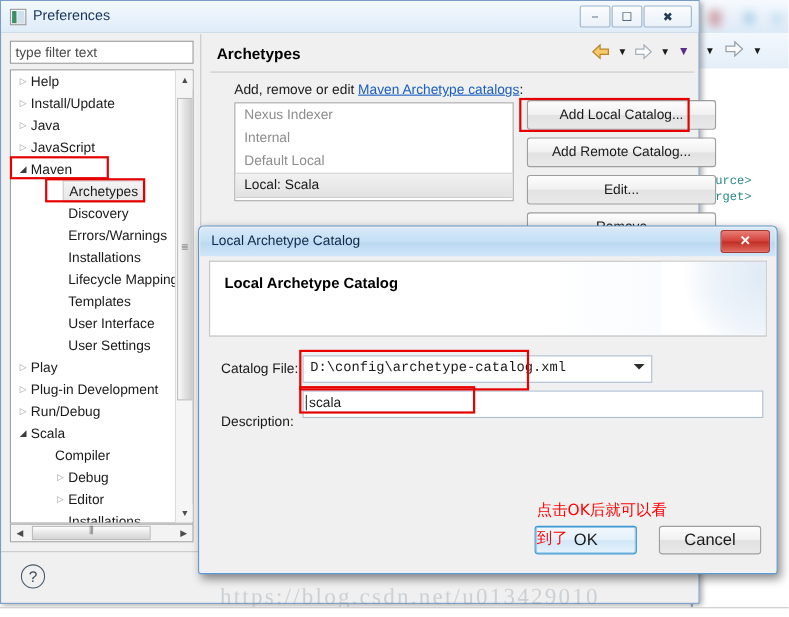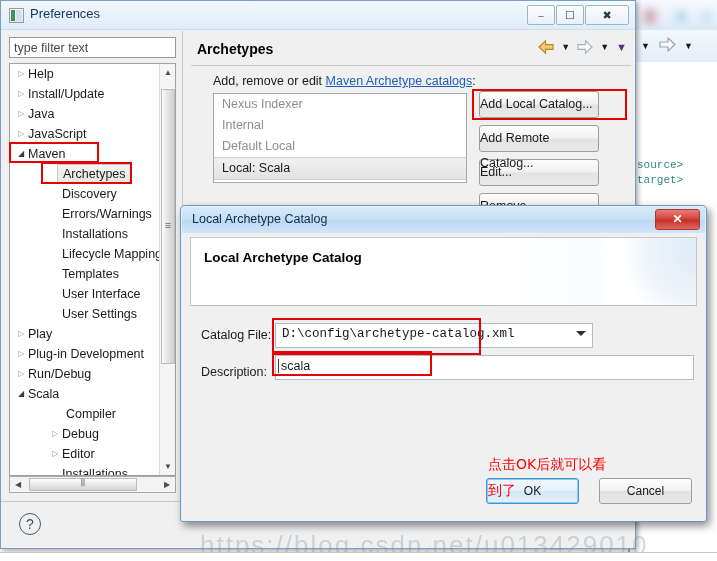--- a/index.html
+++ b/index.html
@@ -212,28 +212,28 @@
   }
   .cat-item.selected {
     background: linear-gradient(to bottom,#f1f1f1,#e2e2e2);
     border-top: 1px solid #cfcfcf; border-bottom: 1px solid #cfcfcf;
     color: #1a1a1a;
   }
   .side-buttons {
     position: absolute; left: 478px; top: 90px; width: 144px;
   }
   .e-btn {
-    display: block; width: 120px; height: 27px;
+    display: block; width: 172px; height: 27px;
     margin-bottom: 7px;
     background: linear-gradient(to bottom,#fdfdfd 0%,#f1f1f1 48%,#e2e2e2 52%,#e9e9e9 100%);
     border: 1px solid #9d9d9d;
     border-radius: 3px;
     box-sizing: border-box;
     font-size: 12.5px; color: #1a1a1a;
-    line-height: 25px;
+    text-align: center; line-height: 25px;
     font-family: "Liberation Sans", sans-serif;
   }
   .toolbar-arrows {
     position: absolute; right: 8px; top: 38px;
     display: flex; align-items: center; gap: 7px;
   }
   .arrow-ico { width: 16px; height: 16px; display:block; }
   .caret { font-size: 9px; color: #1a1a1a; line-height: 16px; }
   .caret.purple { color: #5e2b8a; font-size: 11px; }
   .prefs-bottom-rule {
@@ -348,43 +348,43 @@
     width: 88px; height: 26px;
     background: linear-gradient(to bottom,#fdfdfd 0%,#f1f1f1 48%,#e1e1e1 52%,#e9e9e9 100%);
     border: 1px solid #9d9d9d; border-radius: 3px; box-sizing: border-box;
     font-size: 12.5px; color: #1a1a1a; text-align: center; line-height: 24px;
   }
   .dlg-btn {
     position: absolute; bottom: 17px;
     width: 93px; height: 26px;
     background: linear-gradient(to bottom,#fdfdfd 0%,#f1f1f1 48%,#e1e1e1 52%,#e9e9e9 100%);
     border: 1px solid #9d9d9d; border-radius: 3px; box-sizing: border-box;
-    font-size: 12px; color: #1a1a1a; text-align: center; line-height: 24px;
+    font-size: 15px; color: #1a1a1a; text-align: center; line-height: 24px;
   }
   .dlg-btn.ok {
     right: 127px;
     background: linear-gradient(to bottom,#f2f8fd 0%,#e4f0fa 48%,#d2e7f7 52%,#e6f2fb 100%);
     border: 1px solid #3c97d3;
     box-shadow: 0 0 0 1px #8fc6e8 inset;
   }
   .dlg-btn.cancel { right: 14px; }
 
   
   .cn-note {
     position: absolute;
     color: #ff0000; font-size: 14px;
     font-family: "DejaVu Sans", sans-serif;
     line-height: 25px; white-space: nowrap;
   }
 
   
   .watermark {
     position: absolute; left: 200px; top: 530px;
-    font-family: Liberation Sans, sans-serif;
-    font-size: 26px; color: rgba(120,135,150,0.30);
+    font-family: Liberation Serif, serif;
+    font-size: 21px; color: rgba(120,135,150,0.30);
     letter-spacing: 2px; white-space: nowrap;
   }
   .outer-bottom {
     position: absolute; left: 0; top: 552px; width: 717px; height: 9px;
     background: #ffffff; border-top: 1px solid #c8c8c8;
   }
 </style>
 </head>
 <body>
 
@@ -449,21 +449,21 @@
           <div class="tree-item"><span class="tree-label" style="margin-left: 52px;">Errors/Warnings</span></div>
           <div class="tree-item"><span class="tree-label" style="margin-left: 52px;">Installations</span></div>
           <div class="tree-item"><span class="tree-label" style="margin-left: 52px;">Lifecycle Mapping</span></div>
           <div class="tree-item"><span class="tree-label" style="margin-left: 52px;">Templates</span></div>
           <div class="tree-item"><span class="tree-label" style="margin-left: 52px;">User Interface</span></div>
           <div class="tree-item"><span class="tree-label" style="margin-left: 52px;">User Settings</span></div>
           <div class="tree-item"><span class="twisty" style="left: 4px;">▷</span><span class="tree-label" style="margin-left: 18px;">Play</span></div>
           <div class="tree-item"><span class="twisty" style="left: 4px;">▷</span><span class="tree-label" style="margin-left: 18px;">Plug-in Development</span></div>
           <div class="tree-item"><span class="twisty" style="left: 4px;">▷</span><span class="tree-label" style="margin-left: 18px;">Run/Debug</span></div>
           <div class="tree-item"><span class="twisty open" style="left: 4px;">◢</span><span class="tree-label" style="margin-left: 18px;">Scala</span></div>
-          <div class="tree-item"><span class="tree-label" style="margin-left: 56px; text-align: center;">Compiler</span></div>
+          <div class="tree-item"><span class="tree-label" style="margin-left: 40px; text-align: center;">Compiler</span></div>
           <div class="tree-item"><span class="twisty" style="left: 38px;">▷</span><span class="tree-label" style="margin-left: 52px;">Debug</span></div>
           <div class="tree-item"><span class="twisty" style="left: 38px;">▷</span><span class="tree-label" style="margin-left: 52px;">Editor</span></div>
           <div class="tree-item"><span class="tree-label" style="margin-left: 52px;">Installations</span></div>
         </div>
       <div class="vscroll">
         <div class="arrow-up">▲</div>
         <div class="thumb"></div>
         <div class="arrow-dn">▼</div>
       </div>
     </div>
@@ -529,21 +529,21 @@
     </div>
     <div class="dlg-head-rule"></div>
 
     <div class="dlg-body">
       <div class="fld-label" style="left:20px;top:22px;">Catalog File:</div>
       <div class="combo" style="left:94px;top:17px;width:318px;height:25px;">
         <span class="val">D:\config\archetype-catalog.xml</span>
         <span class="arrow"></span>
       </div>
 
-      <div class="fld-label" style="left:20px;top:59px;">Description:</div>
+      <div class="fld-label" style="left:20px;top:70px;">Description:</div>
       <div class="txt" style="left:94px;top:49px;width:419px;height:25px;">
         <span class="caret-bar"></span>
         <span class="val">scala</span>
       </div>
 
       <div class="dlg-btn ok">OK</div>
       <div class="dlg-btn cancel">Cancel</div>
     </div>
   </div>
 

